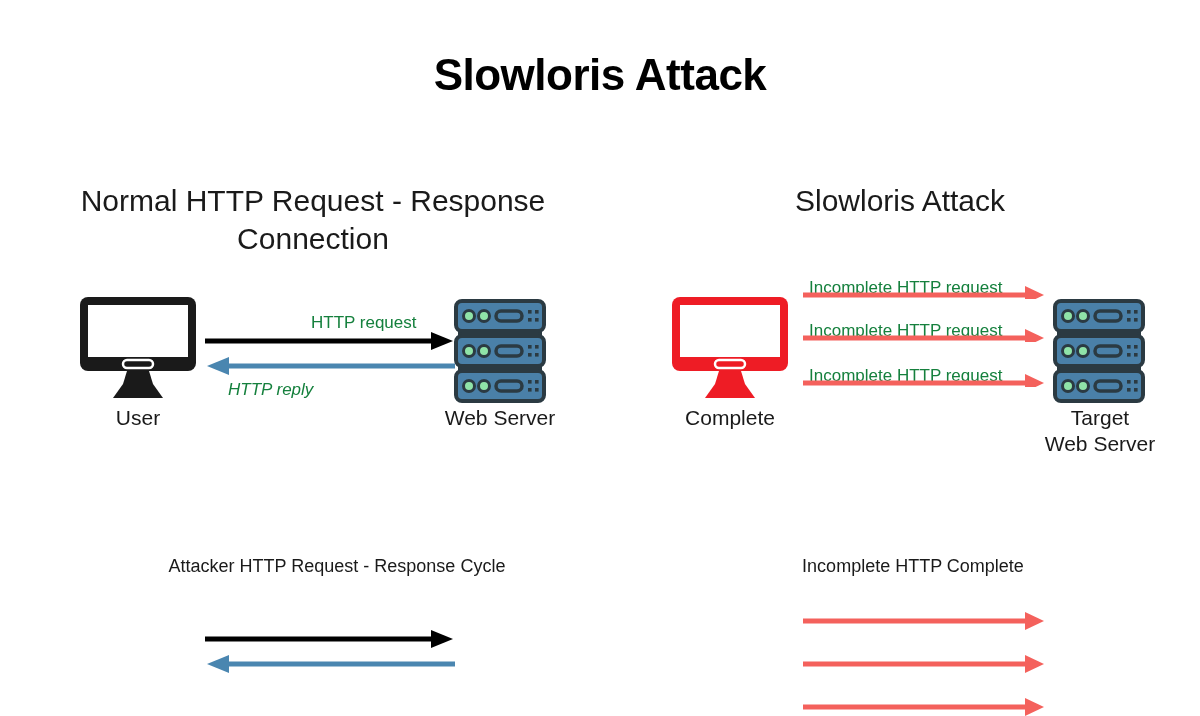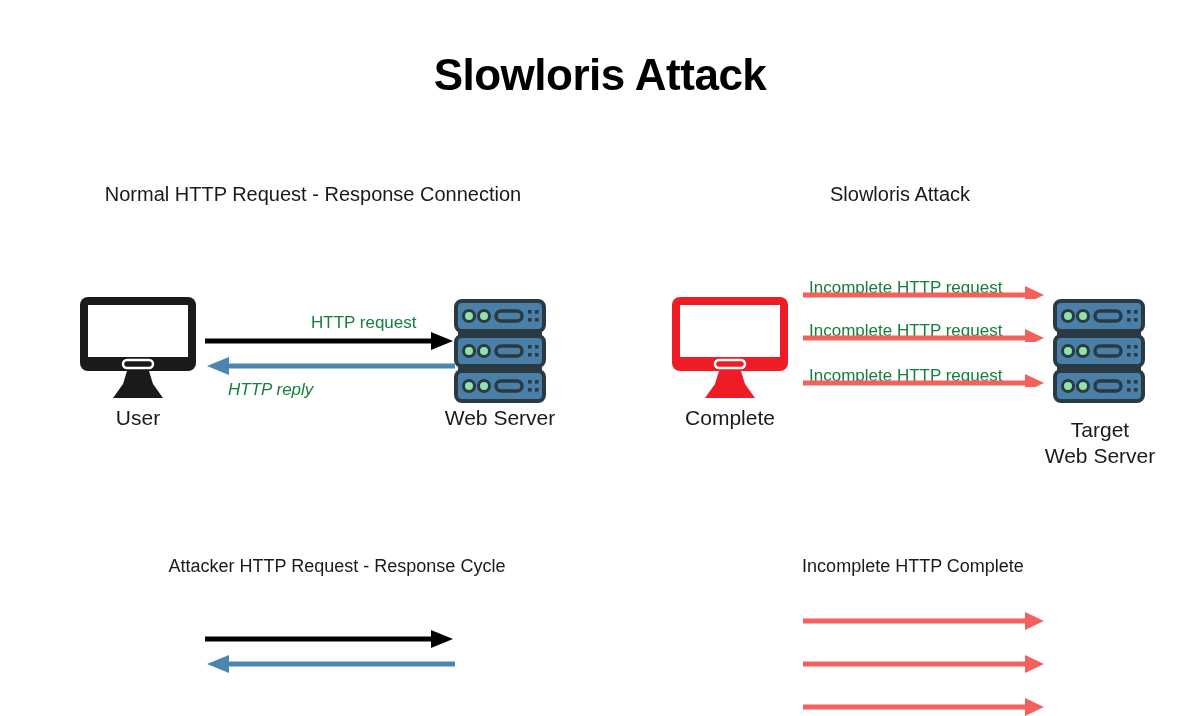--- a/index.html
+++ b/index.html
@@ -24,21 +24,21 @@
     left: 0;
     width: 1200px;
     text-align: center;
     font-size: 44px;
     font-weight: bold;
     letter-spacing: -0.5px;
     color: #000000;
   }
 
   .panel-heading {
-    font-size: 20px;
+    font-size: 30px;
     font-weight: 400;
     color: #1a1a1a;
     text-align: center;
     line-height: 1.28;
   }
   #heading-left {
     top: 182px;
     left: 30px;
     width: 566px;
   }
@@ -51,21 +51,21 @@
   
   .node-label {
     font-size: 21px;
     color: #1a1a1a;
     text-align: center;
     line-height: 1.25;
   }
   #label-user      { top: 405px; left: 58px;  width: 160px; }
   #label-webserver { top: 405px; left: 405px; width: 190px; }
   #label-attacker  { top: 405px; left: 650px; width: 160px; }
-  #label-target    { top: 405px; left: 1010px; width: 180px; margin-top: 12px; }
+  #label-target    { top: 405px; left: 1010px; width: 180px; }
 
   
   .monitor { width: 118px; height: 104px; }
   #monitor-user     { top: 296px; left: 79px; }
   #monitor-attacker { top: 296px; left: 671px; }
 
   
   .server { width: 96px; height: 104px; }
   #server-web    { top: 299px; left: 452px; }
   #server-target { top: 299px; left: 1051px; }

